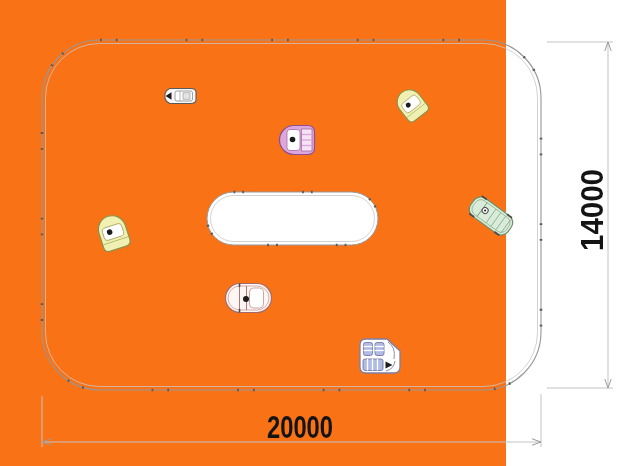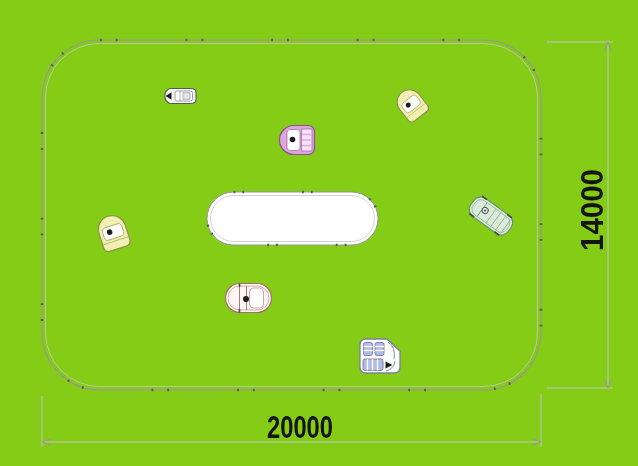--- a/index.html
+++ b/index.html
@@ -6,23 +6,23 @@
     margin: 0;
     padding: 0;
     width: 638px;
     height: 466px;
     background: #ffffff;
     overflow: hidden;
     font-family: "Liberation Sans", sans-serif;
   }
   #canvas {
     position: relative;
-    width: 638px;
+    width: 506px;
     height: 466px;
-    background: #84cc16;
+    background: #f97316;
   }
   svg { display: block; }
   .dim-text {
     font-family: "Liberation Sans", "DejaVu Sans", sans-serif;
     font-weight: bold;
     font-size: 31px;
     fill: #141414;
   }
 </style>
 </head>

